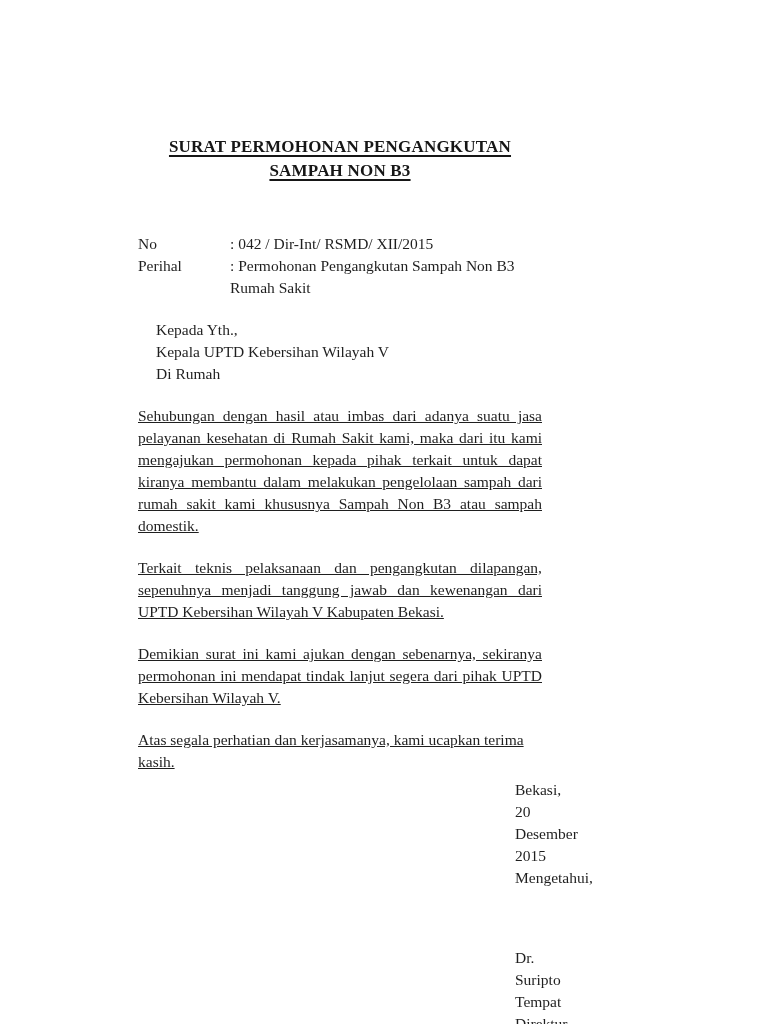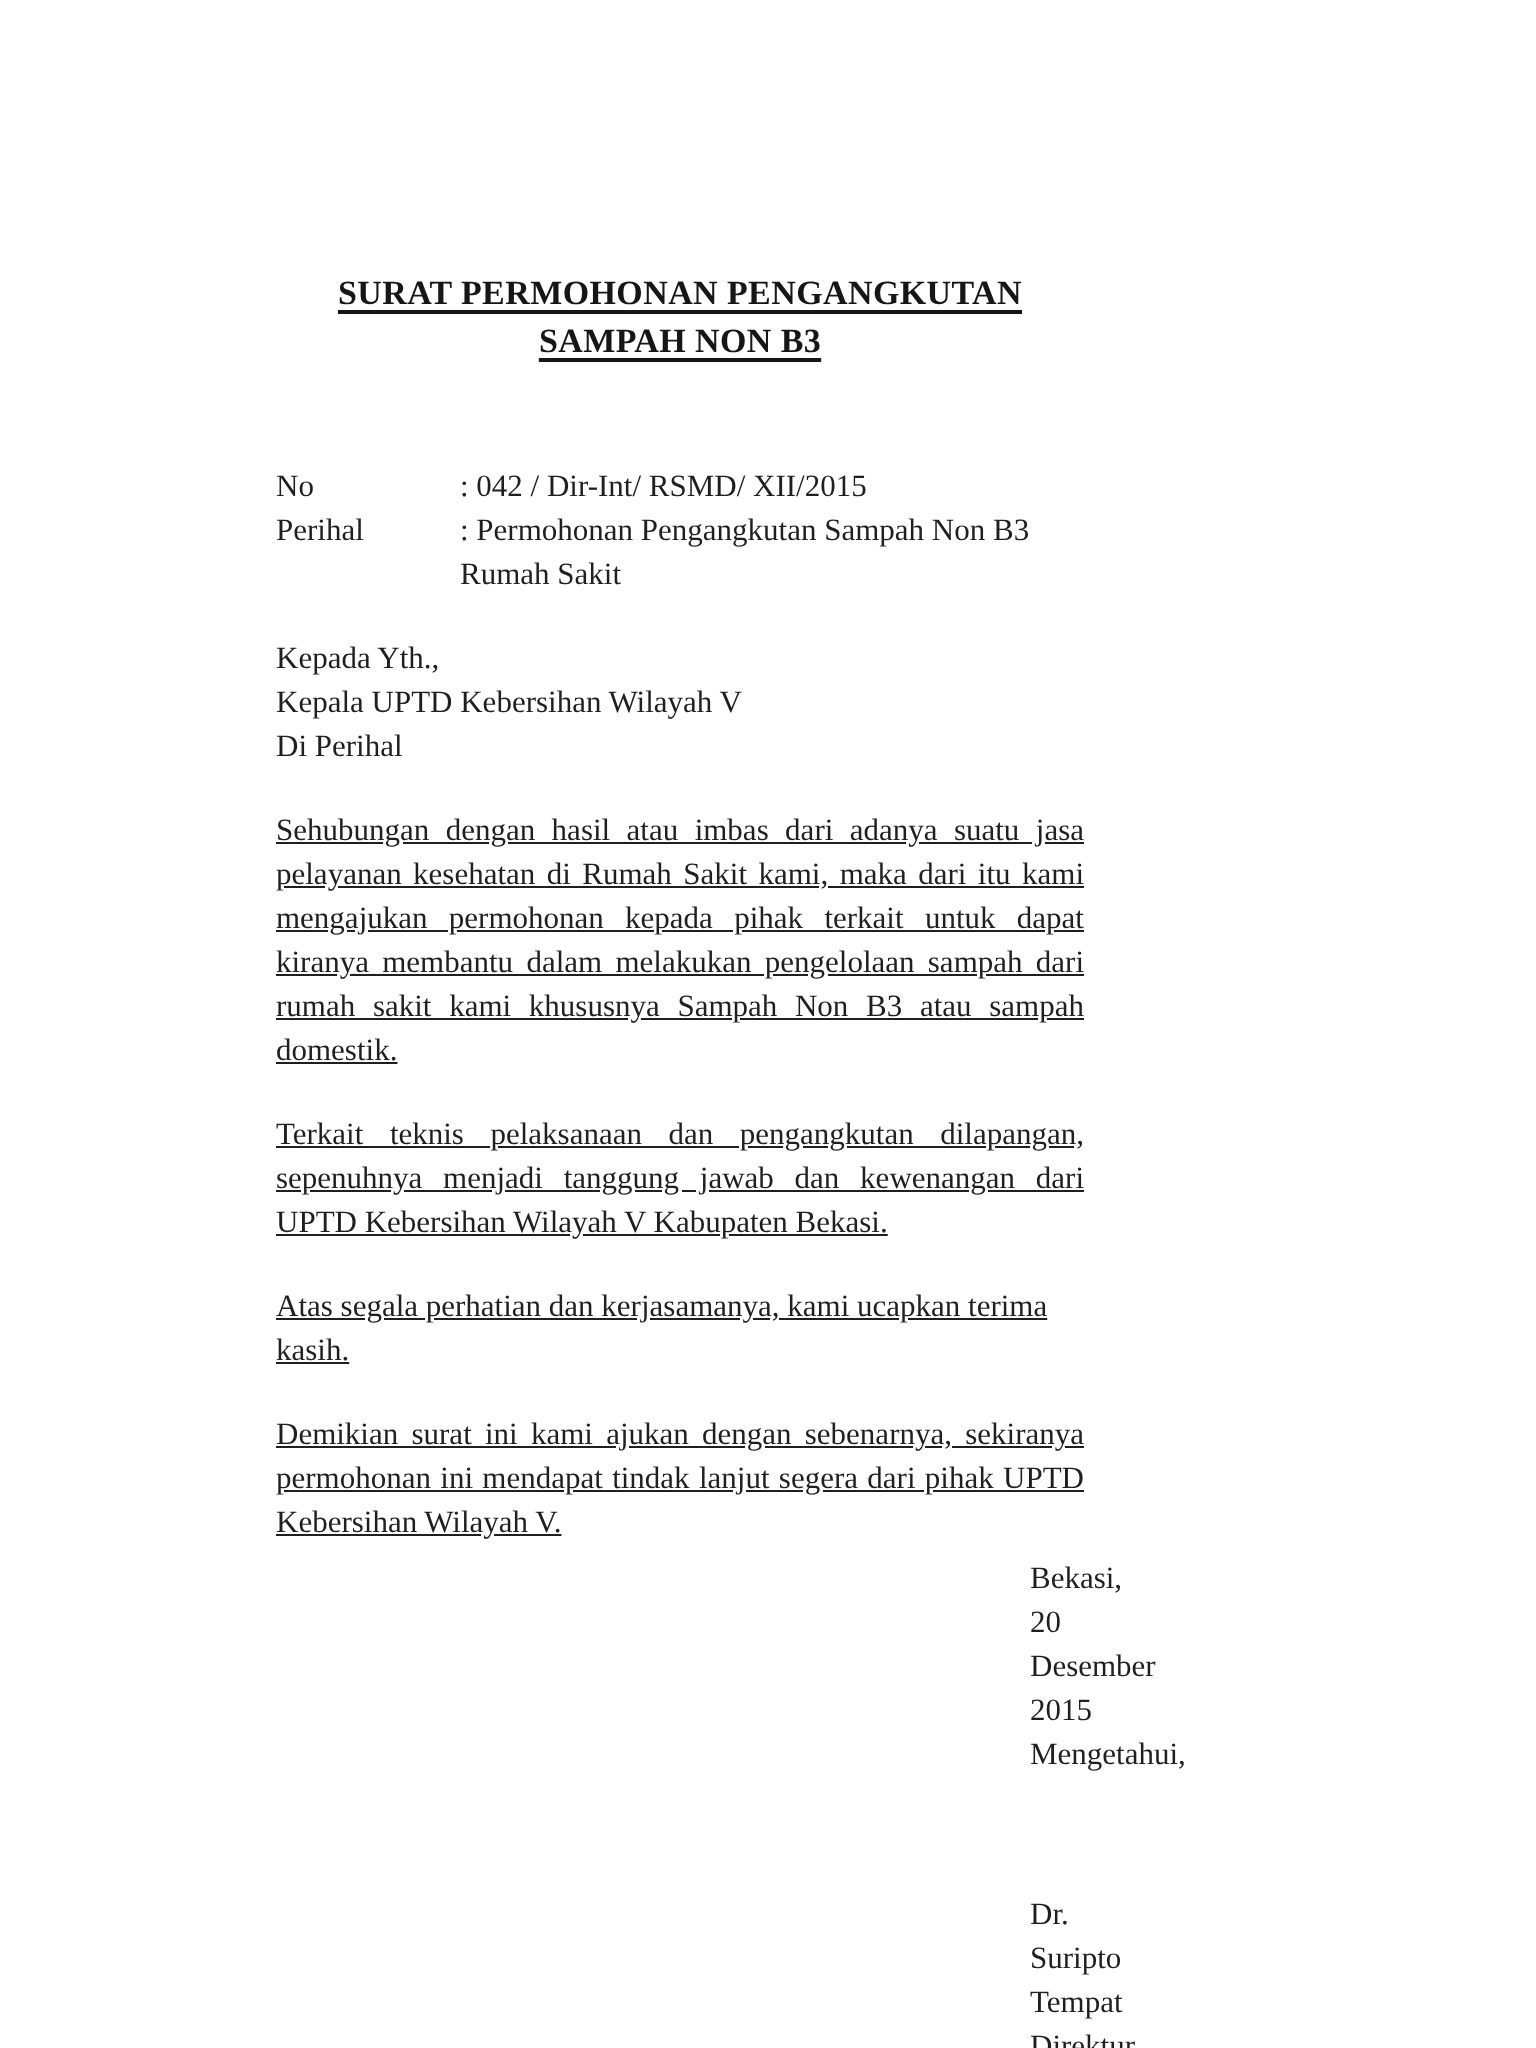--- a/index.html
+++ b/index.html
@@ -40,20 +40,21 @@
   }
   .meta-label {
     width: 92px;
     flex: 0 0 92px;
   }
   .meta-value {
     flex: 1;
   }
   .recipient {
     margin-top: 20px;
+    margin-left: 18px;
   }
   .para {
     margin: 20px 0 0 0;
     text-align: justify;
     text-decoration: underline;
   }
   .para.closing {
     text-align: left;
   }
   .signature {
@@ -78,30 +79,30 @@
     </div>
     <div class="meta-row">
       <span class="meta-label">Perihal</span>
       <span class="meta-value">: Permohonan Pengangkutan Sampah Non B3 Rumah Sakit</span>
     </div>
   </div>
 
   <div class="recipient">
     <div>Kepada Yth.,</div>
     <div>Kepala UPTD Kebersihan Wilayah V</div>
-    <div>Di Perihal</div>
+    <div>Di Rumah</div>
   </div>
 
   <p class="para">Sehubungan dengan hasil atau imbas dari adanya suatu jasa pelayanan kesehatan di Rumah Sakit kami, maka dari itu kami mengajukan permohonan kepada pihak terkait untuk dapat kiranya membantu dalam melakukan pengelolaan sampah dari rumah sakit kami khususnya Sampah Non B3 atau sampah domestik.</p>
 
   <p class="para">Terkait teknis pelaksanaan dan pengangkutan dilapangan, sepenuhnya menjadi tanggung jawab dan kewenangan dari UPTD Kebersihan Wilayah V Kabupaten Bekasi.</p>
 
+  <p class="para">Demikian surat ini kami ajukan dengan sebenarnya, sekiranya permohonan ini mendapat tindak lanjut segera dari pihak UPTD Kebersihan Wilayah V.</p>
+
   <p class="para closing">Atas segala perhatian dan kerjasamanya, kami ucapkan terima kasih.</p>
-
-  <p class="para">Demikian surat ini kami ajukan dengan sebenarnya, sekiranya permohonan ini mendapat tindak lanjut segera dari pihak UPTD Kebersihan Wilayah V.</p>
 
   <div class="signature">
     <div>Bekasi, 20 Desember 2015</div>
     <div>Mengetahui,</div>
     <div class="sig-space"></div>
     <div>Dr. Suripto Tempat</div>
     <div>Direktur</div>
   </div>
 
 </div>

